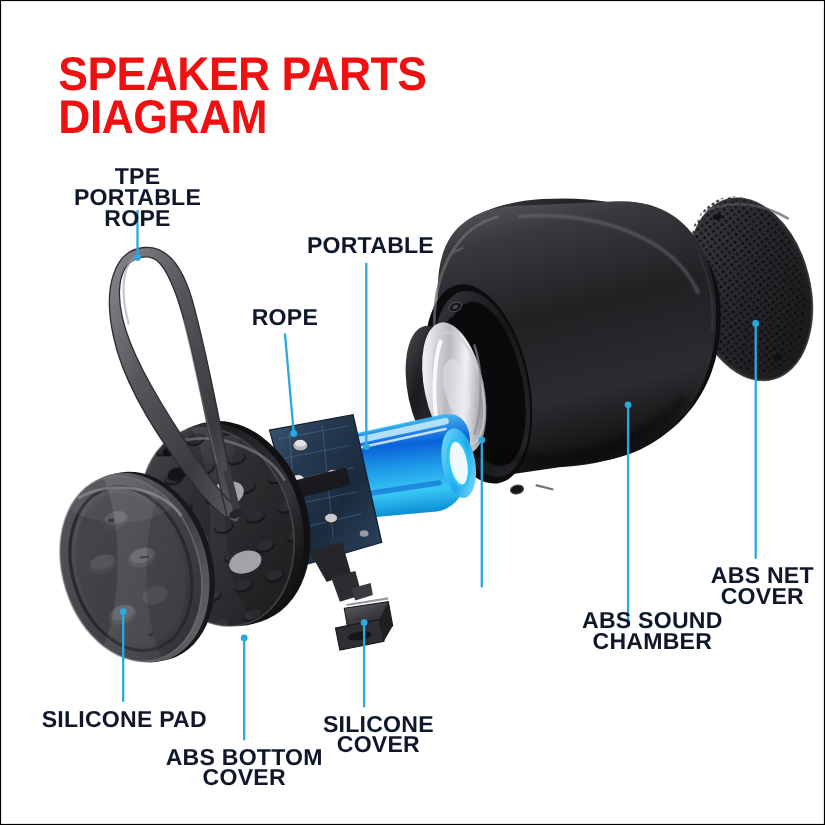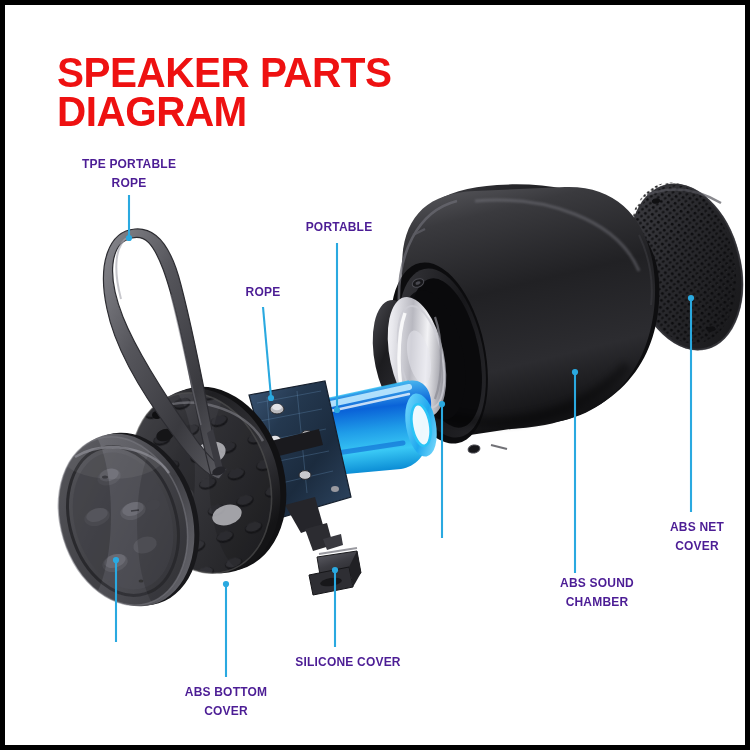--- a/index.html
+++ b/index.html
@@ -8,43 +8,43 @@
     background:#ffffff;
     font-family:"Liberation Sans","DejaVu Sans",sans-serif;
     overflow:hidden;
     position:relative;
   }
   #stage{
     position:relative;
     width:750px;height:750px;
     background:#fff;
     box-sizing:border-box;
-    border:5px solid #000000;
+    border:1px solid #000000;
     overflow:hidden;
   }
   #art{position:absolute;left:0;top:0;width:750px;height:750px;}
   .title{
     position:absolute;
     left:52px;top:48px;
     color:#ee1111;
     font-weight:bold;
     font-size:43px;
     line-height:39px;
     letter-spacing:-0.5px;
     font-family:"Liberation Sans","DejaVu Sans",sans-serif;
     transform:scaleX(0.94);
     transform-origin:left top;
     white-space:pre-line;
     user-select:none;
   }
   .label{
     position:absolute;
-    color:#4c1d95;
+    color:#0f172a;
     font-weight:bold;
-    font-size:12px;
+    font-size:21px;
     line-height:19px;
     text-align:center;
     white-space:pre-line;
     letter-spacing:0.2px;
     user-select:none;
   }
 </style>
 </head>
 <body>
 
@@ -402,25 +402,26 @@
 DIAGRAM</div>
 
   <div class="label" style="left:44px;top:150px;width:160px;">TPE PORTABLE
 ROPE</div>
 
   <div class="label" style="left:213px;top:278px;width:90px;">ROPE</div>
 
   <div class="label" style="left:278px;top:213px;width:112px;">PORTABLE</div>
 
 
-  <div class="label" style="left:512px;top:569px;width:160px;text-align:center;">ABS SOUND
+  <div class="label" style="left:512px;top:554px;width:160px;text-align:center;">ABS SOUND
 CHAMBER</div>
 
   <div class="label" style="left:630px;top:513px;width:124px;">ABS NET
 COVER</div>
 
+  <div class="label" style="left:31px;top:644px;width:162px;">SILICONE PAD</div>
 
   <div class="label" style="left:141px;top:678px;width:160px;text-align:center;">ABS BOTTOM
 COVER</div>
 
   <div class="label" style="left:260px;top:648px;width:166px;">SILICONE COVER</div>
 
 </div>
 
 </body></html>

